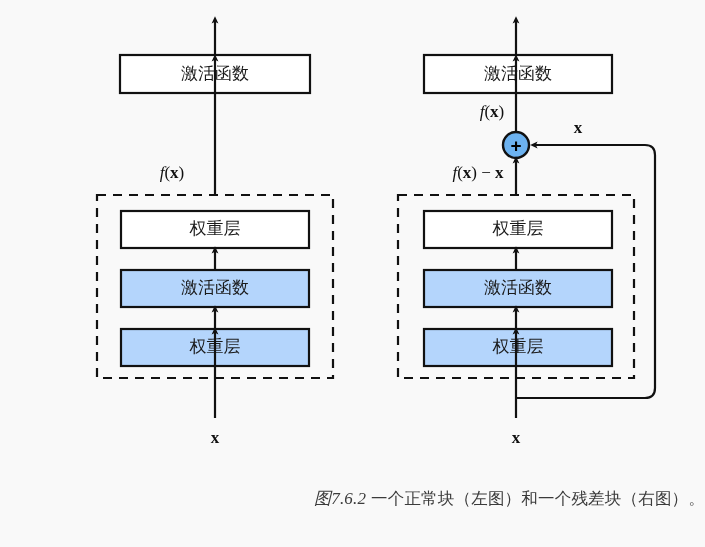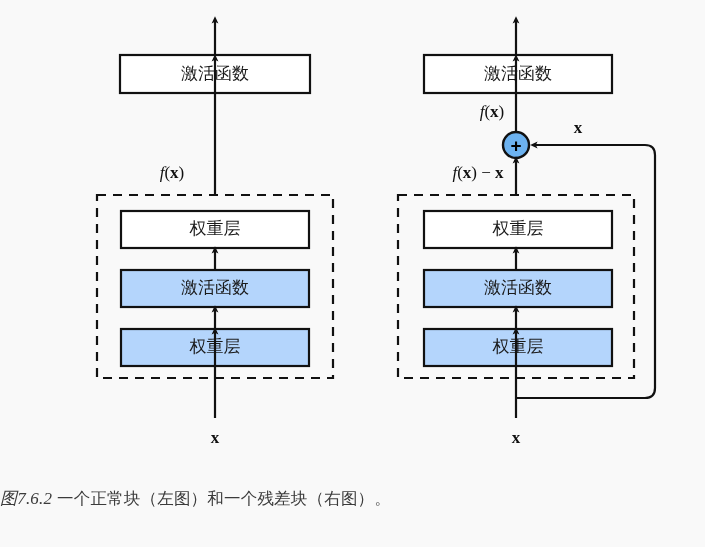--- a/index.html
+++ b/index.html
@@ -51,21 +51,21 @@
     font-weight: bold;
     fill: #000000;
     text-anchor: middle;
     dominant-baseline: central;
   }
   .caption {
     position: absolute;
     left: 0;
     top: 487px;
     width: 705px;
-    text-align: left;
+    text-align: right;
     font-family: "Liberation Sans", sans-serif;
     font-size: 16.5px;
     color: #3b3b3b;
     letter-spacing: 0.2px;
   }
   .caption .caption-num {
     font-family: "Liberation Serif", serif;
     font-style: italic;
     font-size: 17px;
     color: #3b3b3b;

